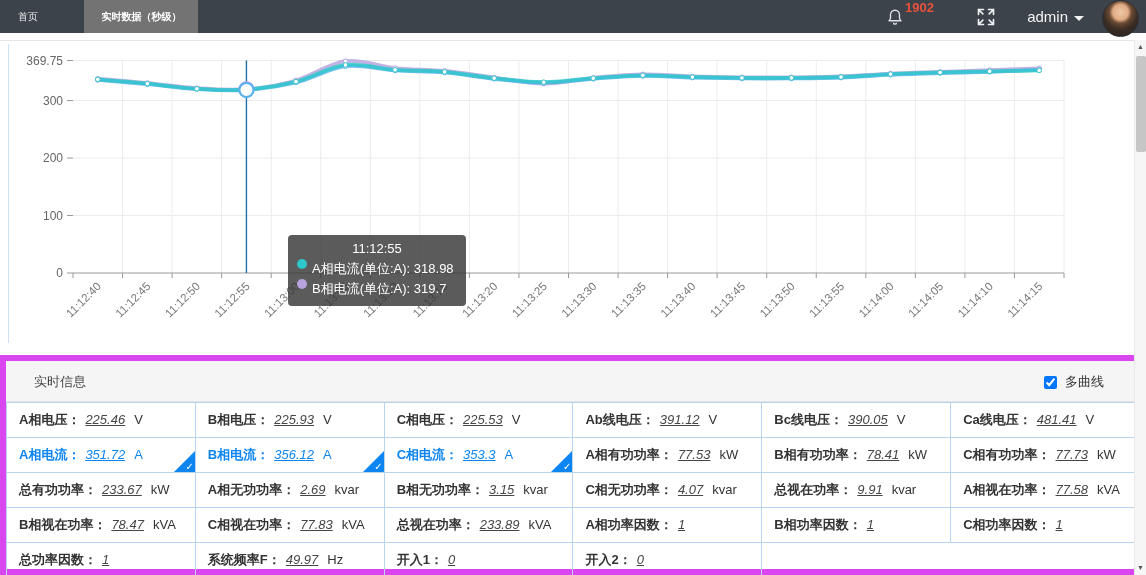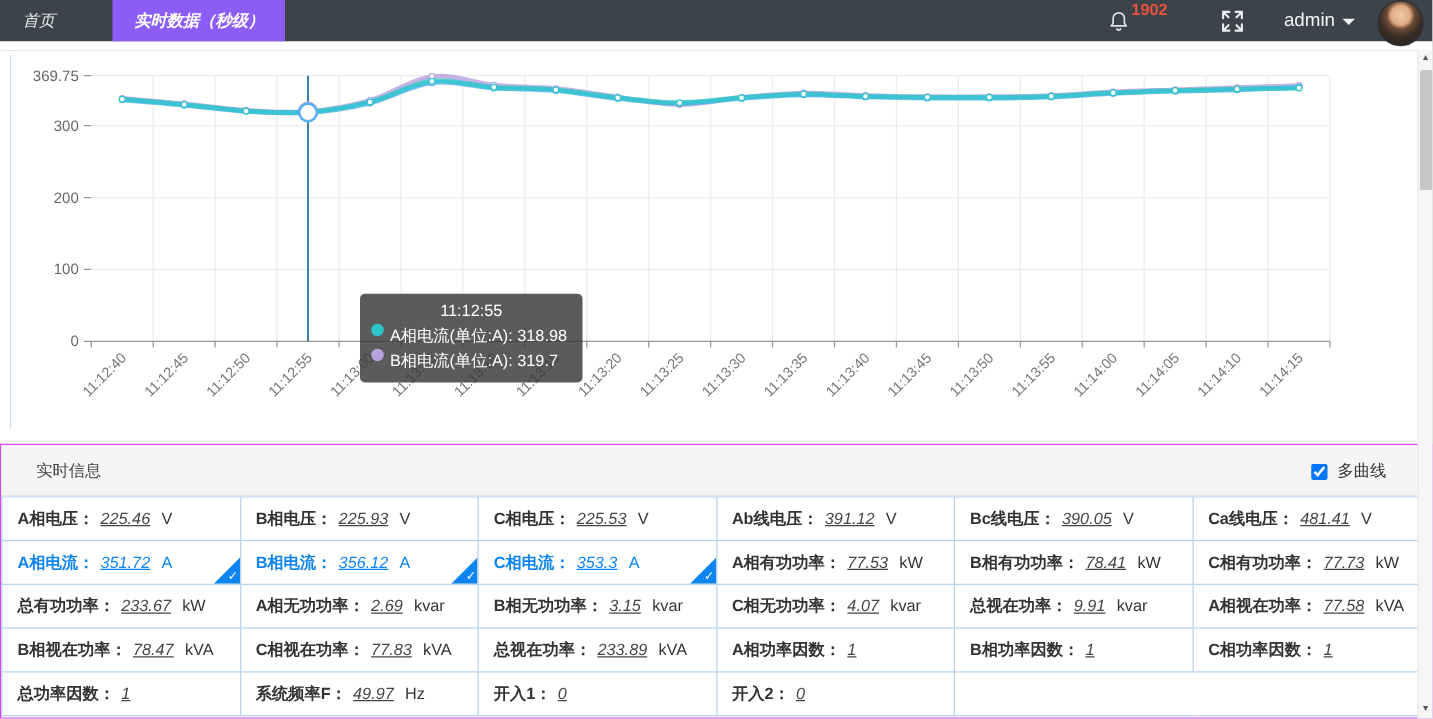--- a/index.html
+++ b/index.html
@@ -2,43 +2,43 @@
 <html><head>
 <meta charset="utf-8">
 <style>
   * { margin:0; padding:0; box-sizing:border-box; }
   body { background:#888; }
   .app { width:1146px; height:575px; position:relative; overflow:hidden; background:#fff;
          font-family:"Liberation Sans","DejaVu Sans",sans-serif; }
 
   
   .navbar { position:absolute; top:0; left:0; width:1146px; height:33px; background:#3d434b; }
-  .tab { display:inline-block; line-height:33px; padding:0 18px; color:#e9e9e9; font-size:13px; cursor:pointer;font-style:italic; }
-  .tab.active { background:#8b5cf6; color:#fff; font-weight:bold; margin-left:24px; padding:0 17px; }
+  .tab { display:inline-block; line-height:33px; padding:0 18px; color:#e9e9e9; font-size:10px; cursor:pointer; }
+  .tab.active { background:#737373; color:#fff; font-weight:bold; margin-left:24px; padding:0 17px; }
   .nav-right-item { position:absolute; top:0; height:33px; }
   .bell-wrap { right:238px; width:22px; padding-top:8px; }
   .badge { position:absolute; top:0; right:212px; color:#e8533c; font-size:13px; font-weight:bold; line-height:15px; }
   .fs-wrap { right:146px; width:24px; padding-top:7px; }
   .admin-wrap { right:62px; color:#f2f2f2; font-size:15px; line-height:33px; cursor:pointer; }
   .caret { display:inline-block; width:0; height:0; border-left:5px solid transparent; border-right:5px solid transparent;
            border-top:5px solid #f2f2f2; margin-left:6px; vertical-align:middle; }
   .avatar { position:absolute; top:0; right:7px; width:37px; height:37px; border-radius:50%;
             background:radial-gradient(circle at 50% 32%, #efc9a6 0%, #e0ab85 26%, #6b4a33 38%, #3a2d24 58%, #23201e 100%);
             border:1px solid #2c3036; }
 
   
   .chart-panel { position:absolute; top:40px; left:0; width:1146px; height:305px; }
   .tooltip { position:absolute; left:288px; top:195px; width:178px; background:rgba(55,55,55,0.82);
              border-radius:4px; color:#fff; font-size:13px; padding:6px 9px 7px 9px; z-index:20; pointer-events:none; }
   .tooltip .tt-title { text-align:center; margin-bottom:3px; font-size:13px; }
   .tt-row { display:flex; line-height:20px; white-space:nowrap; }
   .tt-dot { width:10px; height:10px; border-radius:50%; margin-right:5px; flex:0 0 auto; }
 
   
-  .info-panel { position:absolute; top:355px; left:0; width:1146px; height:220px; border:1px solid #d946ef; background:#fff; }
+  .info-panel { position:absolute; top:355px; left:0; width:1146px; height:220px; border:6px solid #d946ef; background:#fff; }
   .info-header { height:41px; background:#f5f5f5; border-bottom:1px solid #e3e3e3; position:relative; }
   .info-title { position:absolute; left:28px; top:0; line-height:41px; font-size:13px; color:#444; }
   .multi-curve { position:absolute; right:36px; top:0; line-height:41px; font-size:13px; color:#333; }
   .multi-curve input { vertical-align:middle; margin-right:4px; }
 
   table.rt-table { width:100%; border-collapse:collapse; table-layout:fixed; }
   .rt-table td { height:35px; border:1px solid #b8d4ee; font-size:13px; color:#333; padding:0 0 0 12px;
                  position:relative; vertical-align:middle; white-space:nowrap; overflow:hidden; cursor:pointer; }
   .metric-label { font-weight:bold; color:#333; }
   .metric-value { font-style:italic; text-decoration:underline; color:#454545; margin-left:5px; }

